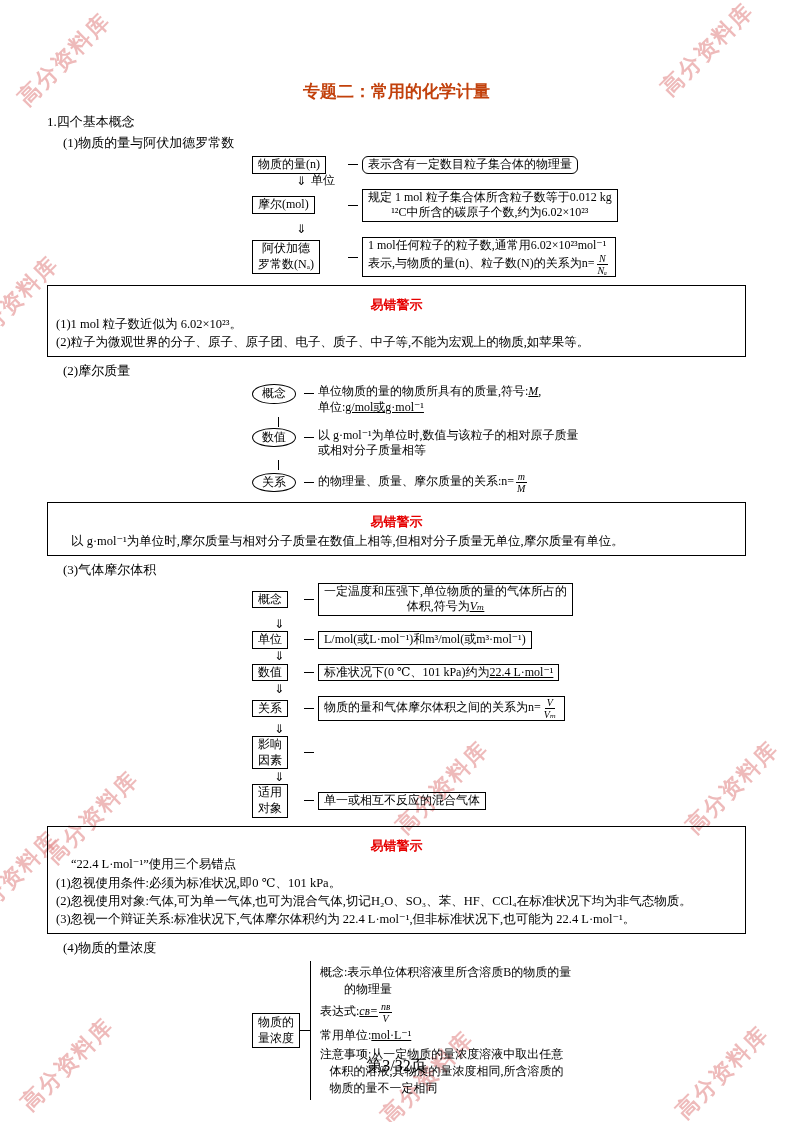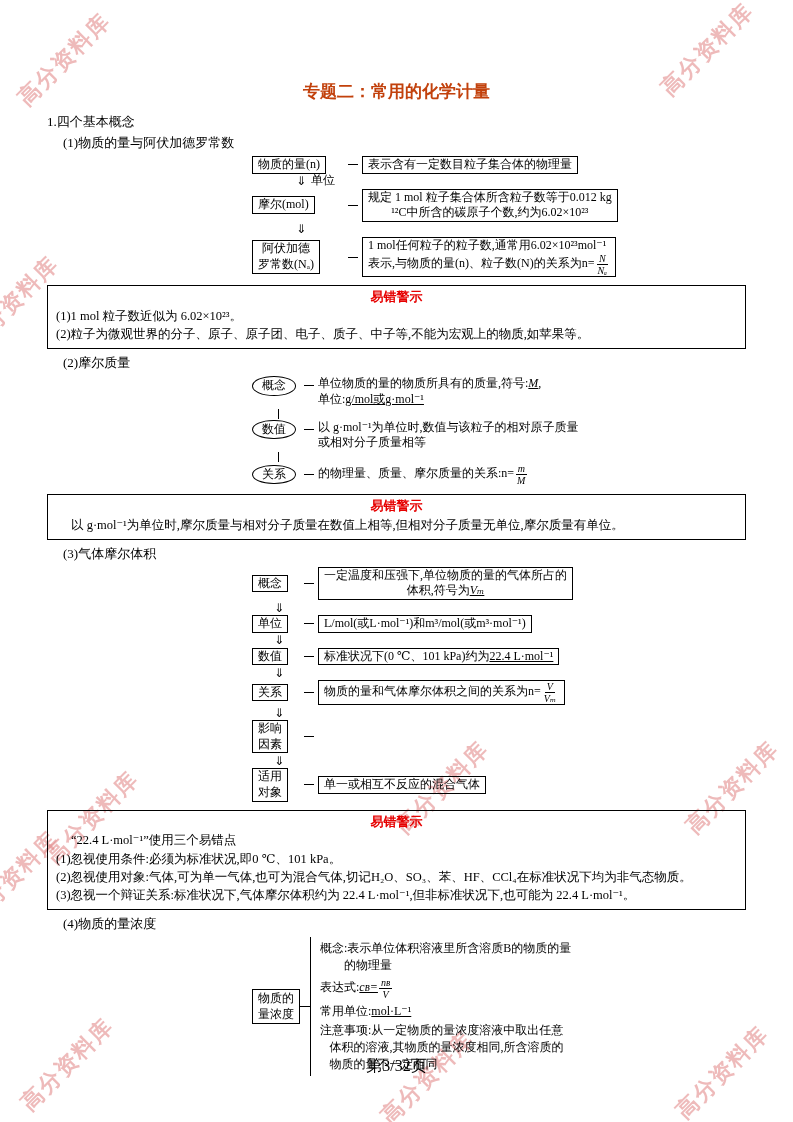--- a/index.html
+++ b/index.html
@@ -12,35 +12,35 @@
   .title{text-align:center;color:#c2410c;font-size:17px;font-weight:bold;margin:0 0 10px 0;}
   .h2{font-size:13px;margin:0 0 3px 0;}
   .h3{font-size:13px;margin:3px 0 4px 16px;}
   .flow{margin-left:205px;font-size:12px;line-height:1.3;}
   .frow{display:flex;align-items:center;margin:1px 0;}
   .frow.top{align-items:flex-start;}
   .lcell{flex:0 0 auto;display:flex;justify-content:flex-start;}
   .l96{width:96px;}
   .l52{width:52px;}
   .fbox{border:1px solid #000;padding:0 5px;text-align:center;background:transparent;}
-  .rounded{border-radius:0;}
+  .rounded{border-radius:6px;}
   .oval{border:1px solid #000;border-radius:50%;padding:1px 9px;text-align:center;}
   .conn{flex:0 0 10px;height:1px;background:#000;}
   .rtext{margin-left:4px;}
   .arrowrow{display:flex;align-items:center;height:13px;margin:0;}
   .darr{font-family:"DejaVu Sans","Liberation Sans",sans-serif;font-size:12px;line-height:1;}
   .arrlabel{margin-left:5px;font-size:12px;}
   .vline{width:1px;height:10px;background:#000;margin-left:26px;}
   .u{text-decoration:underline;}
   .it{font-style:italic;}
   .frac{display:inline-flex;flex-direction:column;align-items:center;vertical-align:middle;line-height:1.1;
         font-size:10px;font-style:italic;margin:0 1px;}
   .fnum{border-bottom:1px solid #000;padding:0 2px;}
   .fden{padding:0 2px;}
-  .warn{border:1px solid #000;padding:2px 8px 5px 8px;margin:8px 0 5px 0;font-size:12.5px;line-height:1.45;}
+  .warn{border:1px solid #000;padding:10px 8px 5px 8px;margin:8px 0 5px 0;font-size:12.5px;line-height:1.45;}
   .warn-title{text-align:center;color:#e60000;font-weight:bold;font-size:13px;}
   .ind1{text-indent:1.2em;}
   .flow4{display:flex;align-items:center;margin-left:205px;font-size:12px;line-height:1.4;}
   .items4{border-left:1px solid #000;padding-left:9px;}
   .item4{margin:3px 0;}
   .cont1{padding-left:0.8em;}
   .cont2{padding-left:2em;}
   .footer{position:absolute;left:0;right:0;top:1056px;text-align:center;font-size:16px;z-index:1;}
 </style>
 </head>

